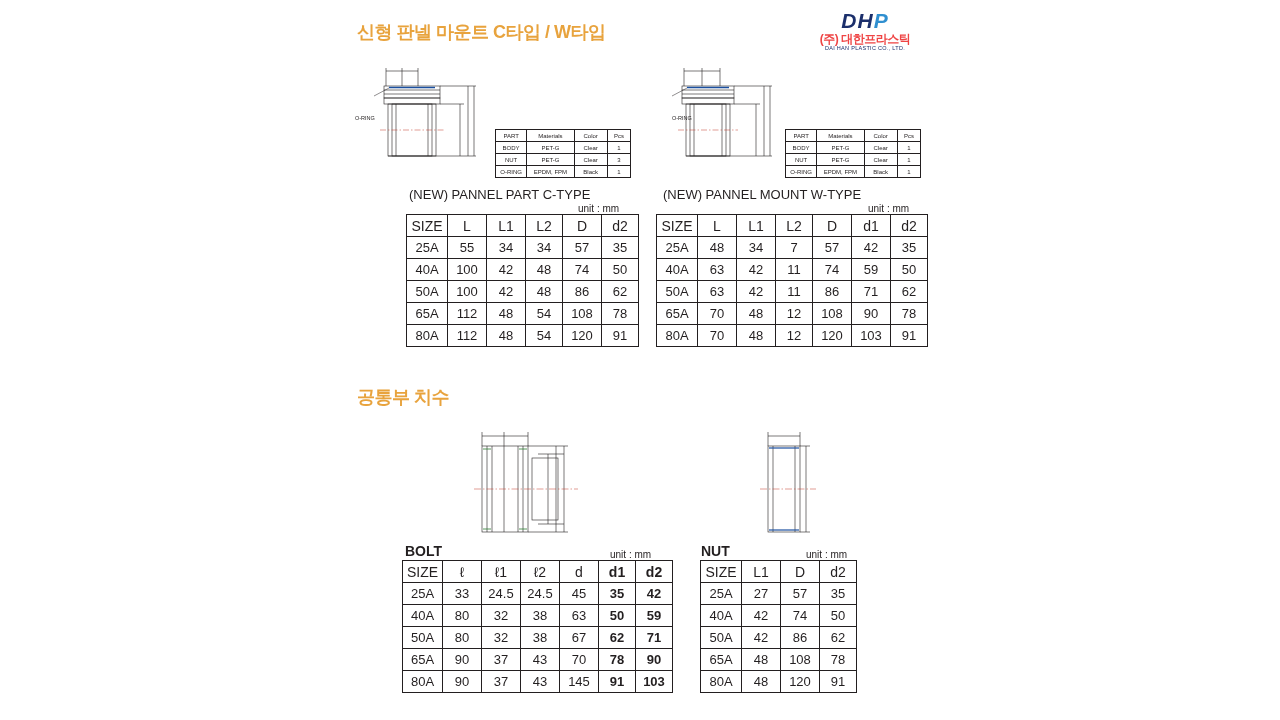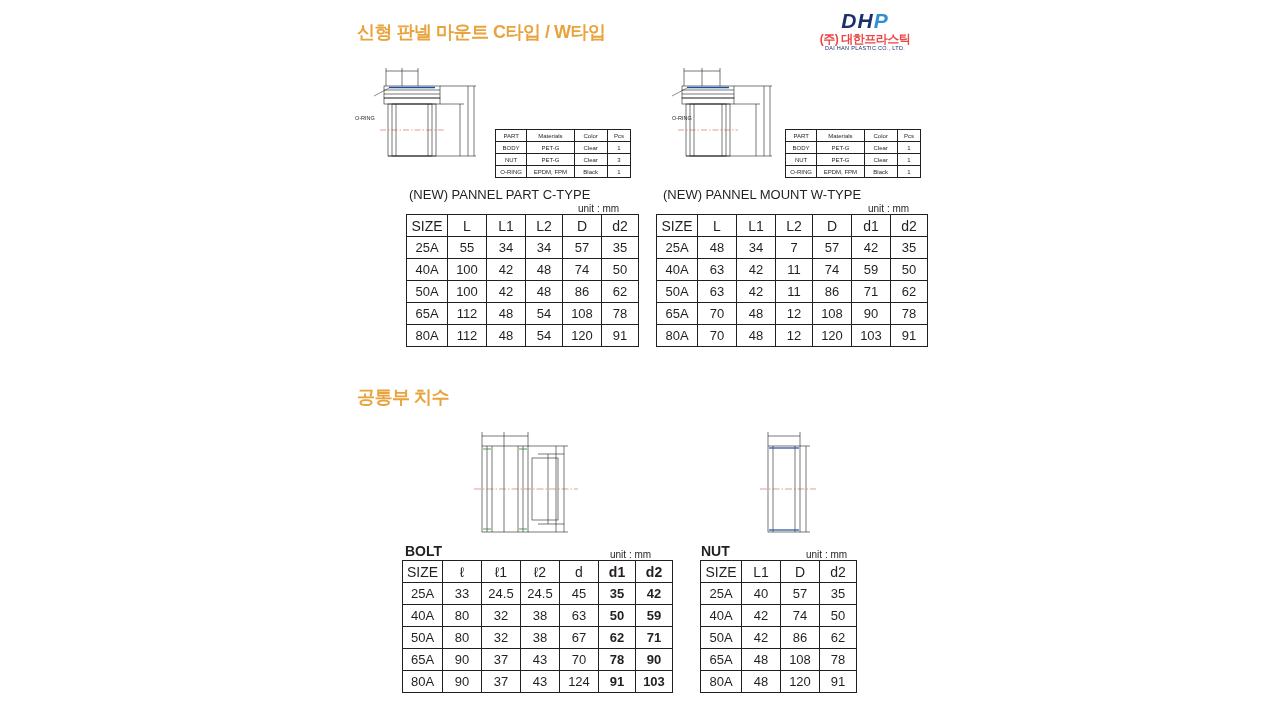--- a/index.html
+++ b/index.html
@@ -475,38 +475,38 @@
     <td>43</td>
     <td>70</td>
     <td class="bold-cell">78</td>
     <td class="bold-cell">90</td>
   </tr>
   <tr>
     <td>80A</td>
     <td>90</td>
     <td>37</td>
     <td>43</td>
-    <td>124</td>
+    <td>145</td>
     <td class="bold-cell">91</td>
     <td class="bold-cell">103</td>
   </tr>
 </tbody>
   </table>
 
 <table class="tbl spec abs" style="left:700px; top:560px; width:152px;">
   <tbody>
       <tr>
     <td class="hdr" style="width:40px;">SIZE</td>
     <td class="hdr" style="width:38px;">L1</td>
     <td class="hdr" style="width:38px;">D</td>
     <td class="hdr" style="width:36px;">d2</td>
   </tr>
   <tr>
     <td>25A</td>
-    <td>40</td>
+    <td>27</td>
     <td>57</td>
     <td>35</td>
   </tr>
   <tr>
     <td>40A</td>
     <td>42</td>
     <td>74</td>
     <td>50</td>
   </tr>
   <tr>

